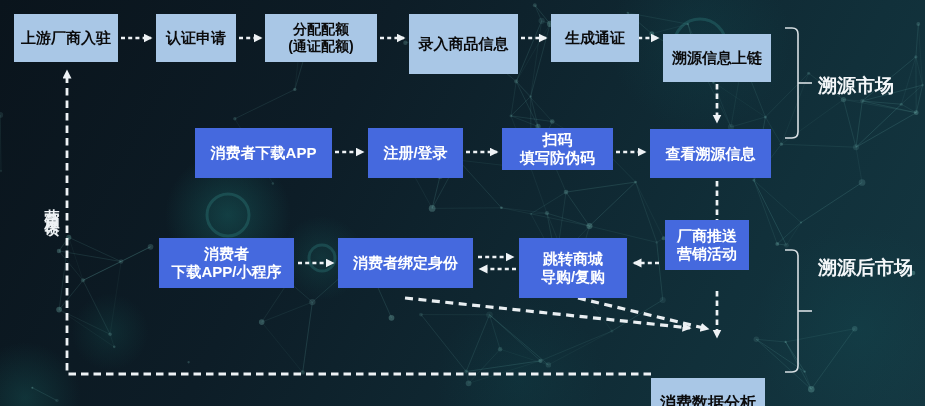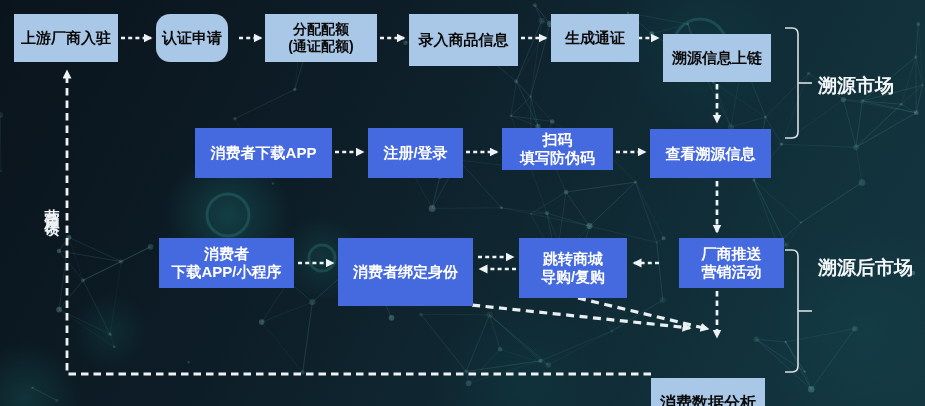--- a/index.html
+++ b/index.html
@@ -320,39 +320,39 @@
 
     <path class="fdbk" d="M651,374 L67,374 L67,71" marker-end="url(#ah)"></path>
 
     <path class="brkt" d="M785,28 L792,28 Q798,28 798,34 L798,132 Q798,138 792,138 L785,138"></path>
     <path class="brkt" d="M798,83 L812,83"></path>
     <path class="brkt" d="M785,250 L792,250 Q798,250 798,256 L798,366 Q798,372 792,372 L785,372"></path>
     <path class="brkt" d="M798,311 L812,311"></path>
   </svg>
 
   <div class="box light" style="left:14px;top:14px;width:104px;height:48px;">上游厂商入驻</div>
-  <div class="box light" style="left:156px;top:14px;width:72px;height:48px;border-radius:14px;">认证申请</div>
+  <div class="box light" style="left:156px;top:14px;width:80px;height:48px;">认证申请</div>
   <div class="box light" style="left:265px;top:14px;width:112px;height:48px;font-size:14px;text-align:center;">分配配额
 (通证配额)</div>
-  <div class="box light" style="left:409px;top:14px;width:109px;height:52px;">录入商品信息</div>
+  <div class="box light" style="left:409px;top:14px;width:109px;height:60px;">录入商品信息</div>
   <div class="box light" style="left:551px;top:14px;width:88px;height:48px;">生成通证</div>
   <div class="box light" style="left:663px;top:14px;width:108px;height:48px;margin-top:20px;">溯源信息上链</div>
 
   <div class="box blue" style="left:195px;top:128px;width:137px;height:50px;">消费者下载APP</div>
   <div class="box blue" style="left:368px;top:128px;width:95px;height:50px;">注册/登录</div>
   <div class="box blue" style="left:502px;top:128px;width:111px;height:42px;">扫码
 填写防伪码</div>
   <div class="box blue" style="left:650px;top:129px;width:121px;height:49px;">查看溯源信息</div>
 
   <div class="box blue" style="left:159px;top:238px;width:135px;height:50px;">消费者
 下载APP/小程序</div>
-  <div class="box blue" style="left:338px;top:238px;width:135px;height:68px;text-align:right;">消费者绑定身份</div>
+  <div class="box blue" style="left:338px;top:238px;width:135px;height:50px;text-align:right;">消费者绑定身份</div>
   <div class="box blue" style="left:519px;top:238px;width:108px;height:60px;">跳转商城
 导购/复购</div>
-  <div class="box blue" style="left:665px;top:238px;width:105px;height:50px;margin-left:14px;">厂商推送
+  <div class="box blue" style="left:665px;top:220px;width:84px;height:50px;">厂商推送
 营销活动</div>
 
   <div class="box light" style="left:651px;top:339px;width:114px;height:50px;font-size:16px;margin-top:39px;">消费数据分析</div>
 
   <div class="brace-label" style="left:818px;top:73px;">溯源市场</div>
   <div class="brace-label" style="left:818px;top:255px;">溯源后市场</div>
   <div class="side-label">营销反馈</div>
 
 </div>
 

